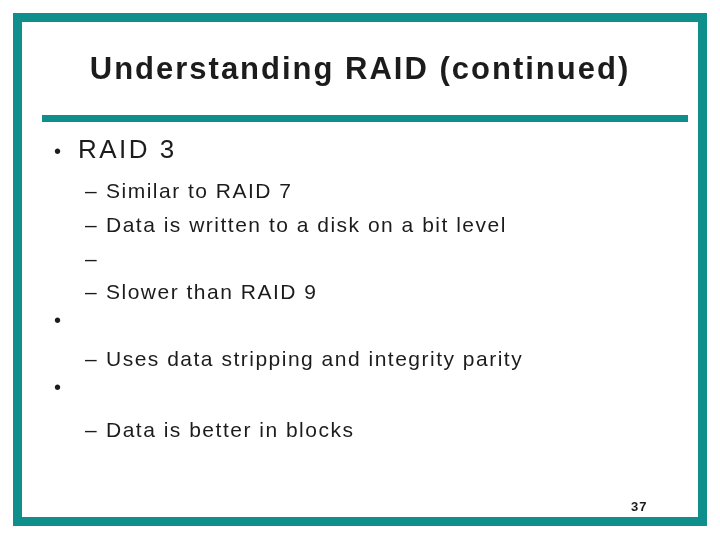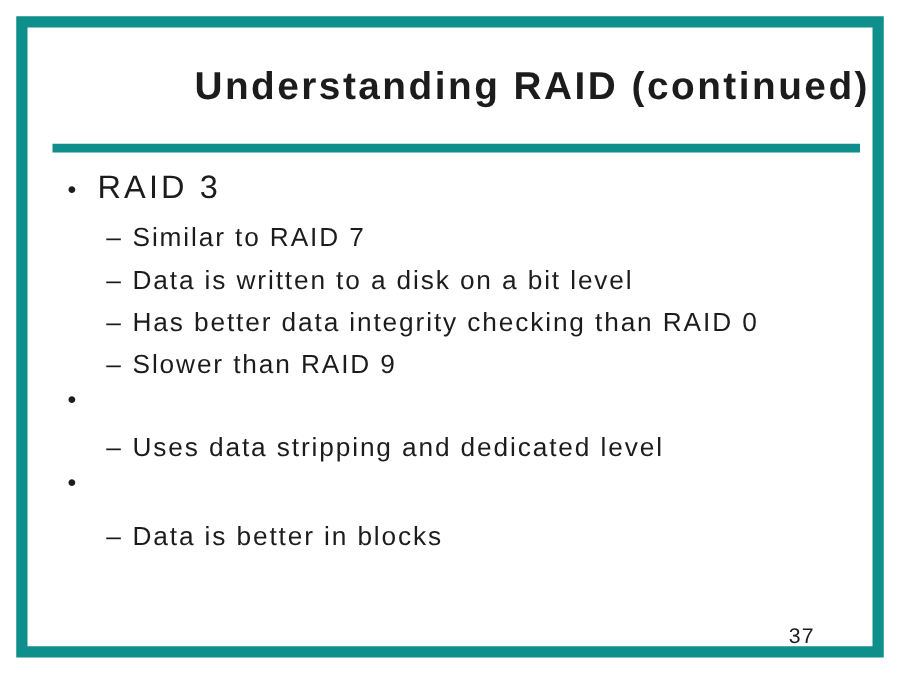--- a/index.html
+++ b/index.html
@@ -27,21 +27,21 @@
     right: 13px;
     bottom: 14px;
     border: 9px solid var(--accent);
     background: var(--bg);
   }
   .slide-title {
     position: absolute;
     left: 24px;
     right: 24px;
     top: 53px;
-    text-align: right;
+    text-align: center;
     font-size: 31px;
     letter-spacing: 2px;
     line-height: 1;
     color: var(--text);
     white-space: nowrap;
   }
   .title-divider {
     position: absolute;
     left: 42px;
     top: 115px;
@@ -87,24 +87,25 @@
   .r4 { top: 248px; }
   .r5 { top: 281px; }
   .r6 { top: 310px; }
   .r7 { top: 348px; }
   .r8 { top: 377px; }
   .r9 { top: 419px; }
   .page-number {
     position: absolute;
     left: 631px;
     top: 500px;
-    font-size: 17px;
+    font-size: 13px;
     letter-spacing: 1px;
     color: var(--text);
     line-height: 1;
+    font-weight: bold;
   }
 </style>
 </head>
 <body>
 
 <div class="slide-canvas">
 
   <div class="slide-frame"></div>
 
   <h1 class="slide-title">Understanding RAID (continued)</h1>
@@ -123,35 +124,34 @@
       <span class="t">Similar to RAID 7</span>
     </div>
 
     <div class="line l2 r3">
       <span class="marker">–</span>
       <span class="t">Data is written to a disk on a bit level</span>
     </div>
 
     <div class="line l2 r4">
       <span class="marker">–</span>
-      <span class="t">Has better data integrity checking than RAID 0</span>
     </div>
 
     <div class="line l2 r5">
       <span class="marker">–</span>
       <span class="t">Slower than RAID 9</span>
     </div>
 
     <div class="line l1 r6">
       <span class="marker">•</span>
     </div>
 
     <div class="line l2 r7">
       <span class="marker">–</span>
-      <span class="t">Uses data stripping and dedicated level</span>
+      <span class="t">Uses data stripping and integrity parity</span>
     </div>
 
     <div class="line l1 r8">
       <span class="marker">•</span>
     </div>
 
     <div class="line l2 r9">
       <span class="marker">–</span>
       <span class="t">Data is better in blocks</span>
     </div>

